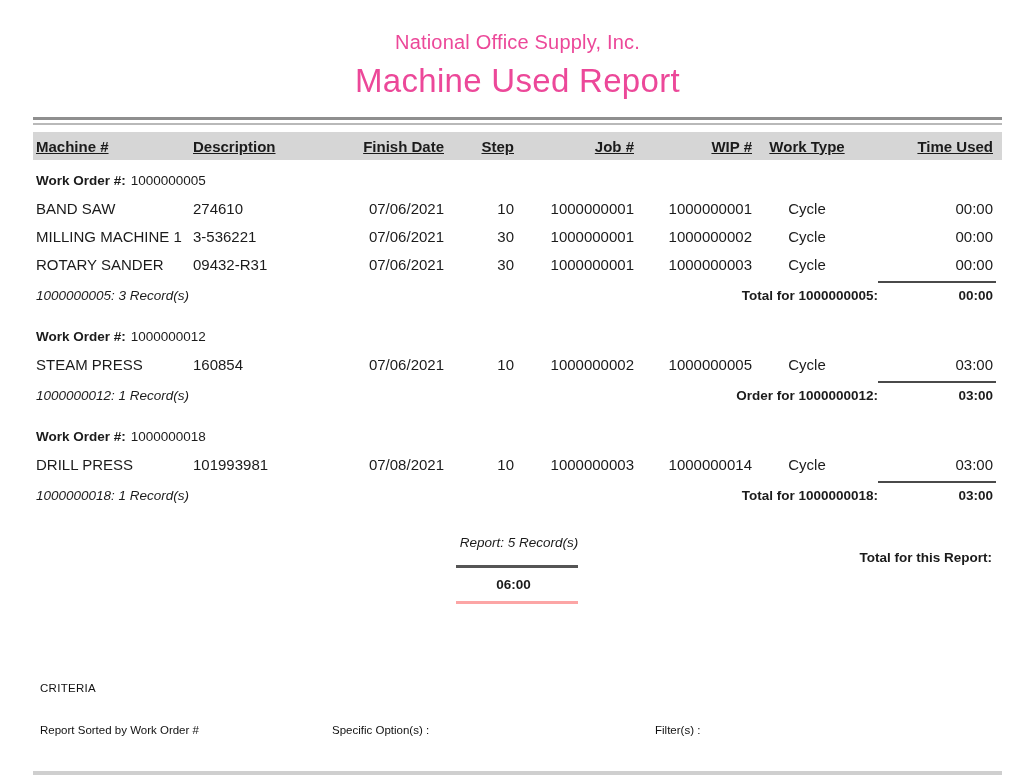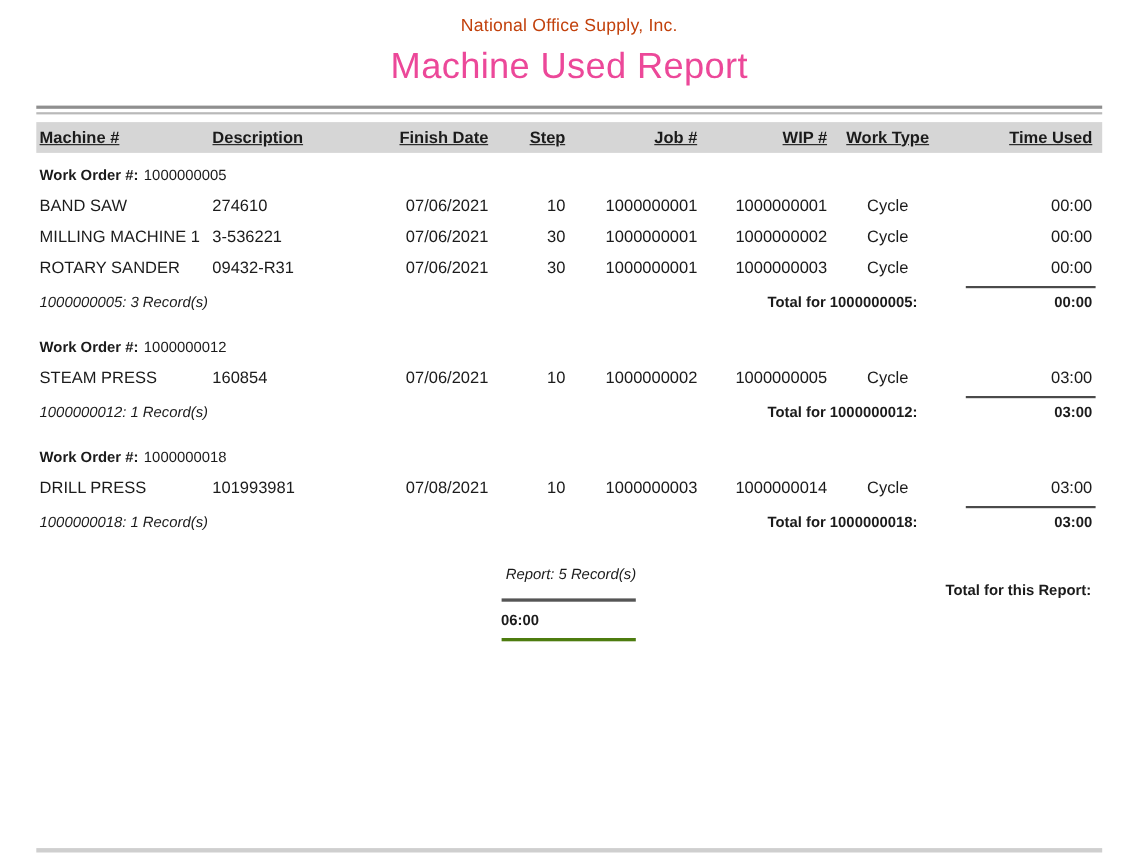--- a/index.html
+++ b/index.html
@@ -8,23 +8,23 @@
     background: #ffffff;
     font-family: "Liberation Sans", "DejaVu Sans", sans-serif;
     color: #1b1b1b;
     overflow: hidden;
   }
   .page { width: 1035px; height: 779px; position: relative; }
   .content { margin: 0 33px; width: 969px; }
 
   .company {
     text-align: center;
-    font-size: 16px;
-    padding-top: 15px;
-    color: #c2410c;
+    font-size: 20px;
+    padding-top: 31px;
+    color: #ec4899;
     letter-spacing: 0.2px;
   }
   .title {
     text-align: center;
     font-size: 33px;
     font-weight: 400;
     margin-top: 8px;
     color: #ec4899;
     letter-spacing: 0.3px;
   }
@@ -58,34 +58,34 @@
   .wo-line { margin-top: 7px; height: 27px; display: flex; align-items: center; font-size: 13.5px; padding-left: 3px; }
   .wo-label { font-weight: bold; margin-right: 5px; }
 
   .total-rule {
     margin-left: auto;
     width: 118px;
     margin-right: 6px;
     border-top: 2px solid #4a4a4a;
     margin-top: 3px;
   }
-  .group-footer { display: flex; align-items: center; height: 24px; font-size: 13.5px; gap: 44px; }
+  .group-footer { display: flex; align-items: center; height: 24px; font-size: 13.5px; }
   .records-note { font-style: italic; padding-left: 3px; color: #1b1b1b; }
   .total-label { margin-left: auto; font-weight: bold; }
   .total-value { width: 118px; margin-right: 6px; text-align: right; padding-right: 3px; font-weight: bold; }
   .group { margin-bottom: 16px; }
 
   .summary-row { display: flex; align-items: center; margin-top: 28px; font-size: 13.5px; height: 46px; flex-direction: column; }
   .summary-box {
     width: 122px;
     margin-right: 2px;
-    text-align: left;
+    text-align: center;
     font-weight: bold;
     border-top: 3px solid #555;
-    border-bottom: 3px solid #4d7c0f;
+    border-bottom: 3px solid #fca5a5;
     padding: 9px 6px 9px 0;
   }
   .summary-row .total-label { margin-right: 10px; }
 
   .criteria { position: absolute; left: 40px; top: 682px; width: 955px; font-size: 11.5px; color: #111; }
   .criteria-heading { letter-spacing: 0.3px; }
   .criteria-row { margin-top: 30px; display: flex; }
   .crit-1 { width: 292px; }
   .crit-2 { width: 323px; }
   .crit-3 { flex: 1; }
@@ -176,21 +176,21 @@
         <div class="cell c3">07/06/2021</div>
         <div class="cell c4">10</div>
         <div class="cell c5">1000000002</div>
         <div class="cell c6">1000000005</div>
         <div class="cell c7">Cycle</div>
         <div class="cell c8">03:00</div>
       </div>
       <div class="total-rule"></div>
       <div class="group-footer">
         <span class="records-note">1000000012: 1 Record(s)</span>
-        <span class="total-label">Total for 1000000012:</span>
+        <span class="total-label">Order for 1000000012:</span>
         <span class="total-value">03:00</span>
       </div>
     </section>
 
     <section class="group">
       <div class="wo-line">
         <span class="wo-label">Work Order #:</span>
         <span>1000000018</span>
       </div>
       <div class="trow data-row">
@@ -211,15 +211,23 @@
       </div>
     </section>
 
     <div class="summary-row">
       <span class="records-note">Report: 5 Record(s)</span>
       <span class="total-label">Total for this Report:</span>
       <span class="summary-box">06:00</span>
     </div>
   </div>
 
+  <div class="criteria">
+    <div class="criteria-heading">CRITERIA</div>
+    <div class="criteria-row">
+      <span class="crit-1">Report Sorted by Work Order #</span>
+      <span class="crit-2">Specific Option(s) :</span>
+      <span class="crit-3">Filter(s) :</span>
+    </div>
+  </div>
 
   <div class="bottom-rule"></div>
 </div>
 
 </body></html>

